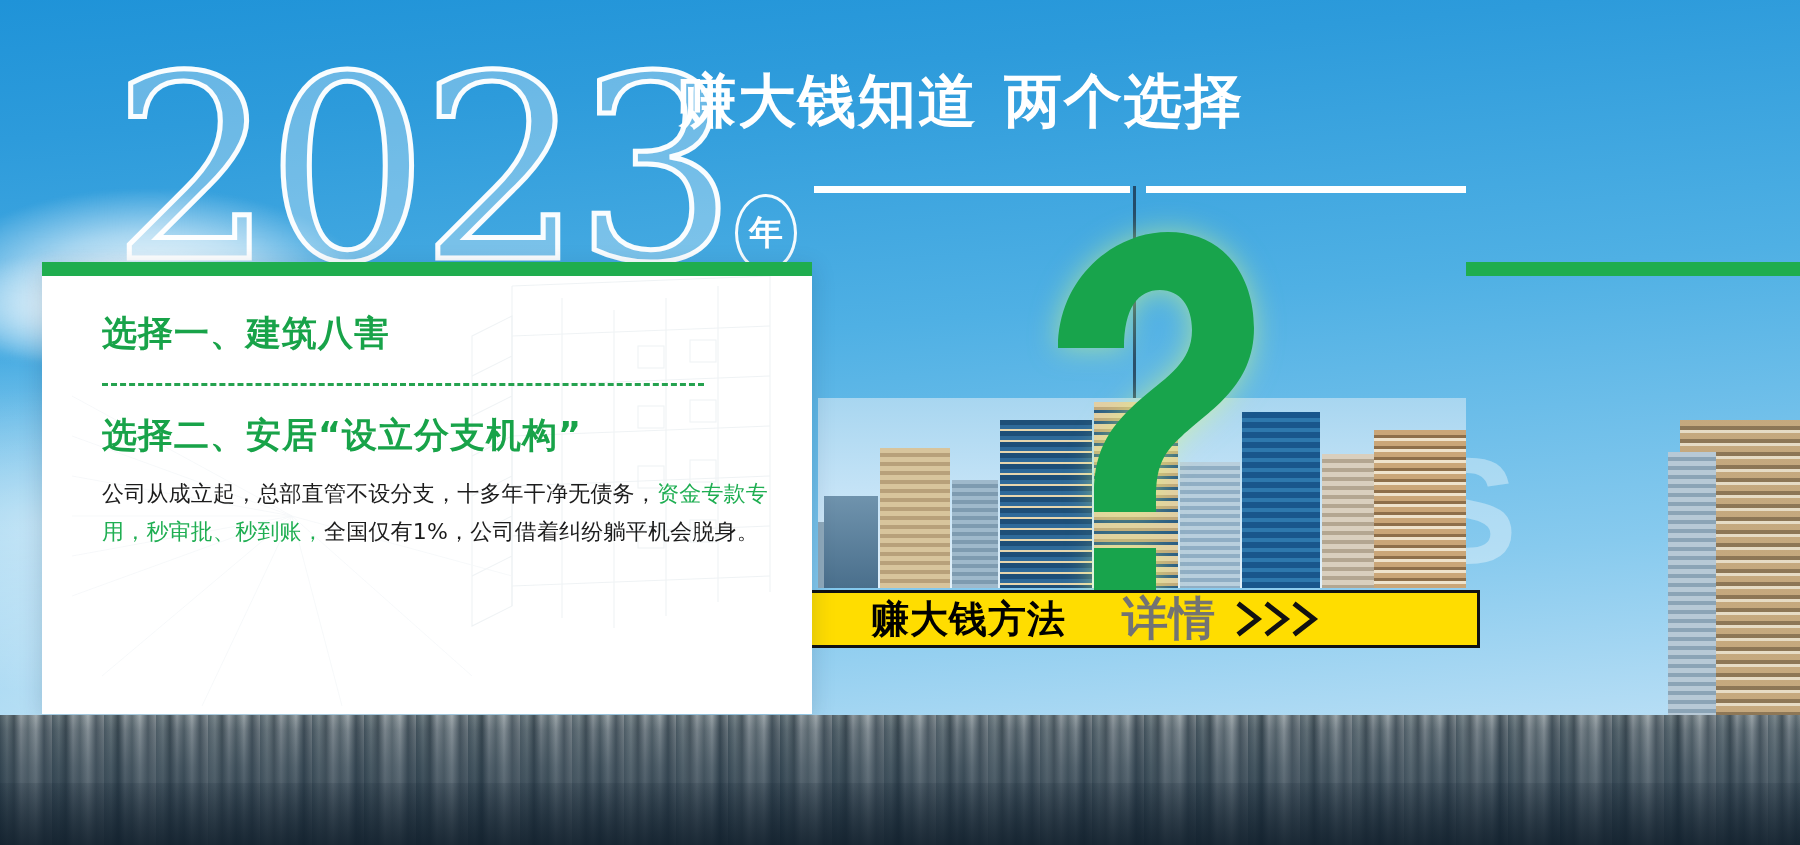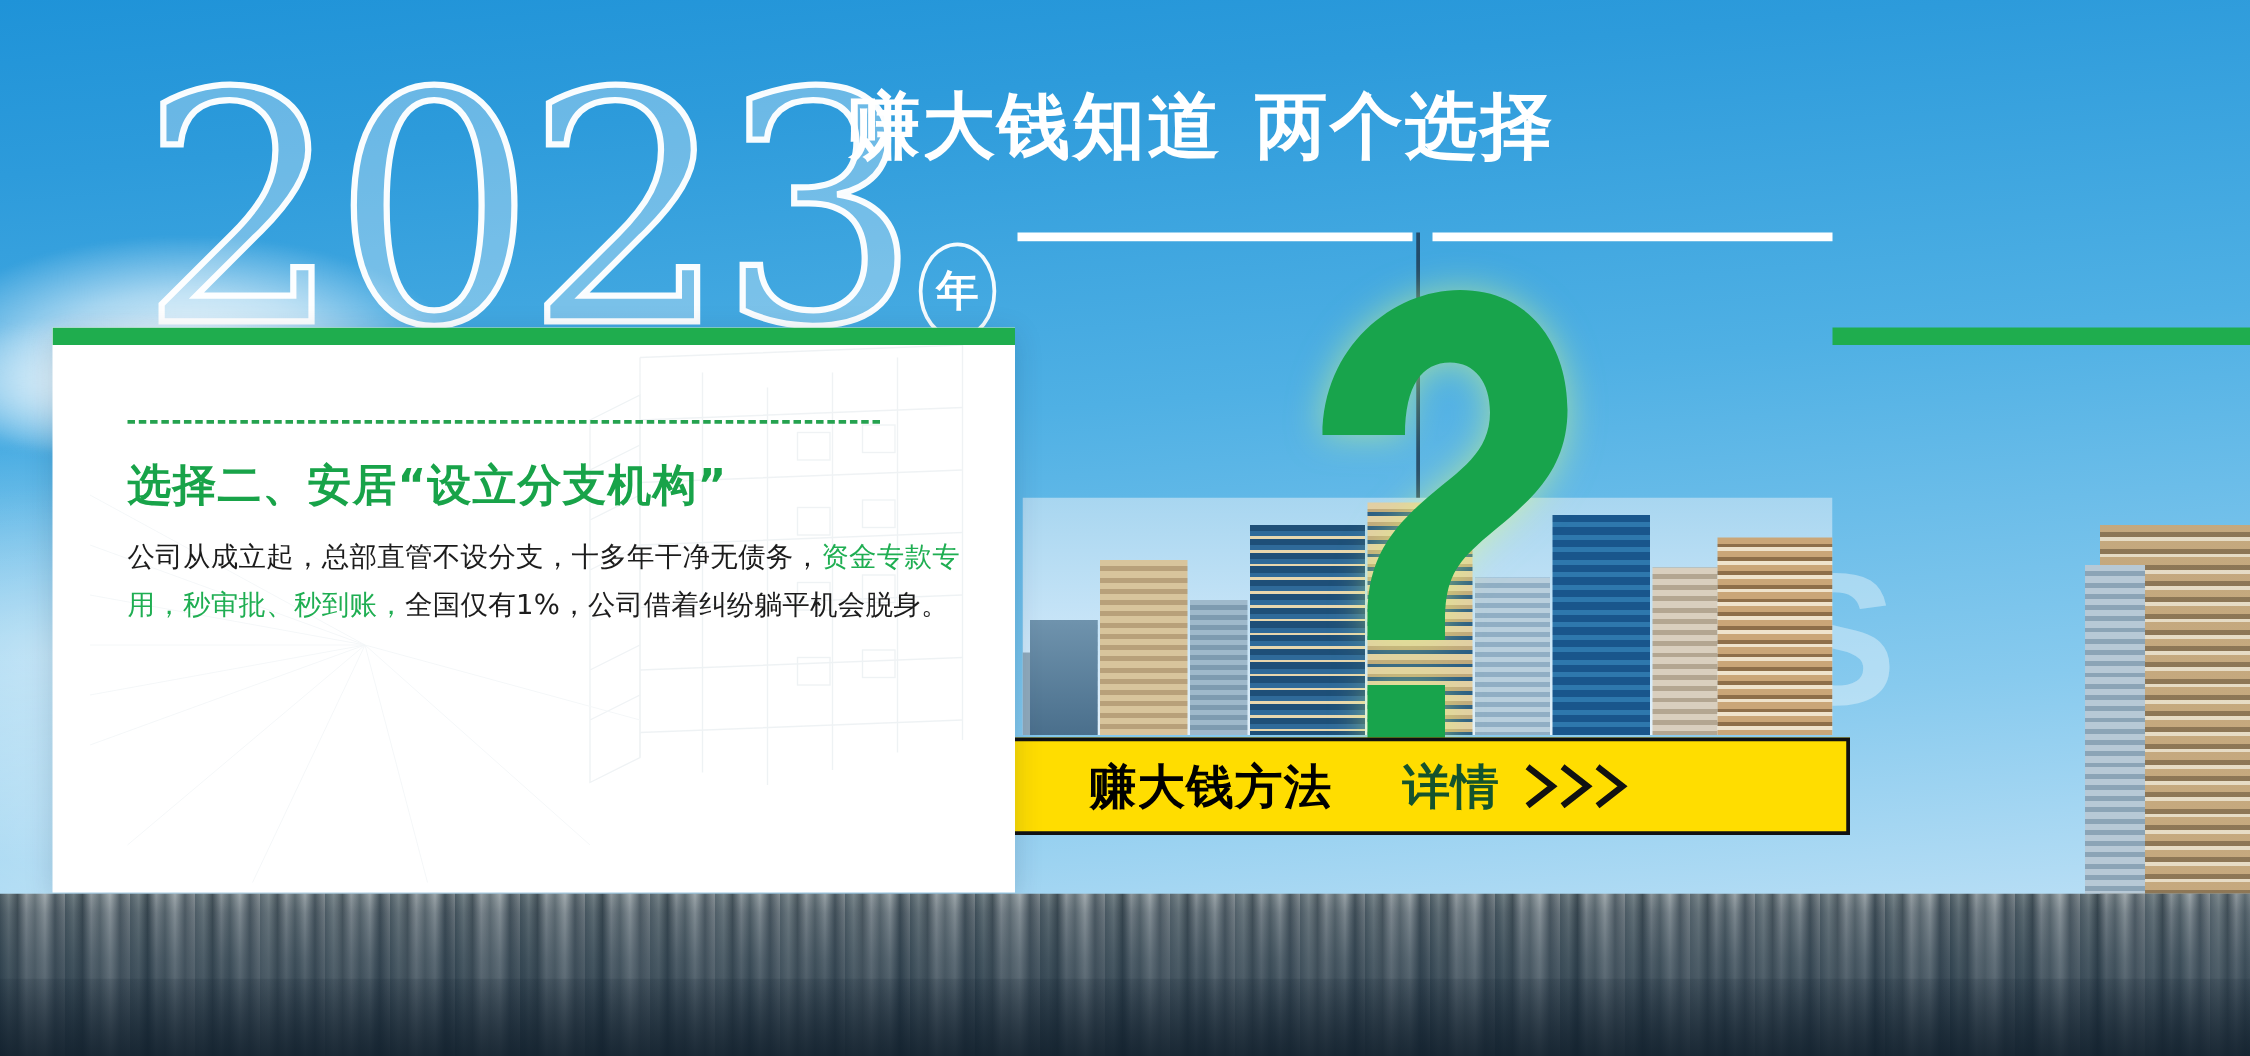--- a/index.html
+++ b/index.html
@@ -207,39 +207,39 @@
     pointer-events: none;
     filter: drop-shadow(0 0 14px rgba(220,255,120,0.55));
   }
 
   
   .cta {
     position: absolute;
     left: 806px;
     top: 590px;
     width: 674px;
-    height: 78px;
+    height: 58px;
     background: #ffdd00;
     border: 3px solid #111111;
     display: flex;
     align-items: center;
     padding-left: 62px;
     box-sizing: border-box;
   }
   .cta-main {
     font-size: 38px;
     font-weight: 700;
     color: #000000;
     letter-spacing: 1px;
     font-family: "DejaVu Sans", sans-serif;
   }
   .cta-detail {
-    font-size: 38px;
-    font-weight: 700;
-    color: #14532d;
+    font-size: 46px;
+    font-weight: 700;
+    color: #737373;
     letter-spacing: 1px;
     margin-left: 56px;
     font-family: "DejaVu Sans", sans-serif;
   }
   .cta-arrows {
     margin-left: 18px;
     display: flex;
     align-items: center;
   }
   .cta-arrows svg { display: block; }
@@ -416,20 +416,21 @@
         <rect x="596" y="250" width="26" height="22"></rect>
         <rect x="648" y="244" width="26" height="22"></rect>
       </g>
       <g stroke="#eaeff2" stroke-width="0.8" fill="none">
         <path d="M250 240 L30 120 M250 240 L30 160 M250 240 L30 200 M250 240 L30 240 M250 240 L30 280 M250 240 L30 320 M250 240 L60 400 M250 240 L160 430 M250 240 L300 430 M250 240 L430 400 M250 240 L470 300"></path>
       </g>
     </svg>
 
     <div class="card-inner">
 
+      <h2 class="sec-title">选择一、建筑八害</h2>
 
       <div class="dashed"></div>
 
       <h2 class="sec-title">选择二、安居“设立分支机构”</h2>
       <p class="sec-body"><span>公司从成立起，总部直管不设分支，十多年干净无债务，</span><span class="hl">资金专款专用，秒审批、秒到账，</span><span>全国仅有1%，公司借着纠纷躺平机会脱身。</span></p>
     </div>
   </div>
 
   <div class="bottom-strip">
     <div class="strip-sheen"></div>

